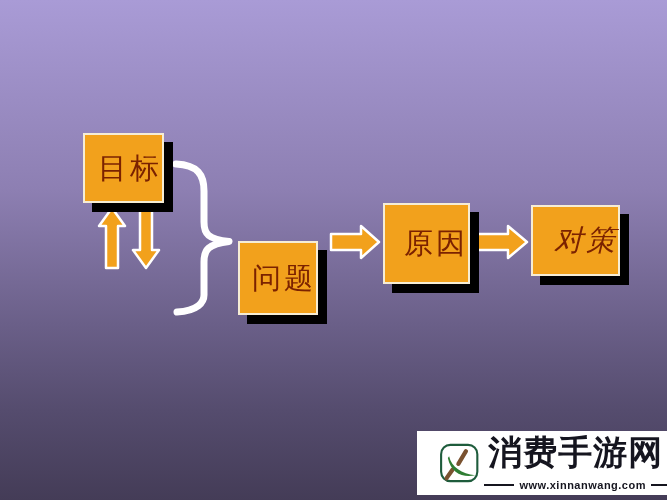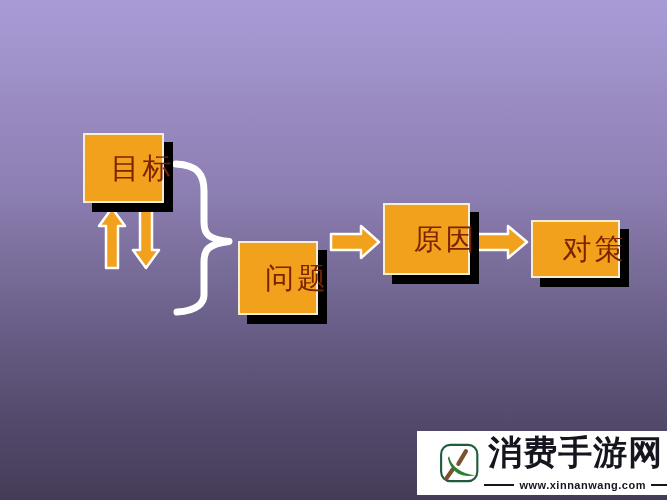--- a/index.html
+++ b/index.html
@@ -11,37 +11,37 @@
     background: linear-gradient(180deg, #A99BD6 0%, #8D7FB2 38%, #6A5F88 65%, #554C6E 82%, #443C57 100%);
     font-family: "Liberation Serif", "DejaVu Serif", serif;
   }
   .flow-box {
     position: absolute;
     background: #F2A11C;
     border: 2px solid #F6EDD5;
     box-shadow: 9px 9px 0 0 #000000;
     display: flex;
     align-items: center;
-    justify-content: center;
+    justify-content: flex-end;
     box-sizing: border-box;
     padding-left: 35px;
   }
   .flow-box .box-label {
     color: #7B2200;
     font-size: 29px;
     letter-spacing: 3px;
     text-indent: 3px;
     white-space: nowrap;
     line-height: 1;
   }
   .box-goal       { left: 83px;  top: 133px; width: 81px; height: 70px; }
   .box-current    { left: 83px;  top: 271px; width: 84px; height: 72px; }
   .box-problem    { left: 238px; top: 205px; width: 80px; height: 74px; margin-top: 36px; }
-  .box-cause      { left: 383px; top: 203px; width: 87px; height: 72px; }
-  .box-counter    { left: 531px; top: 220px; width: 89px; height: 58px; }
+  .box-cause      { left: 383px; top: 203px; width: 87px; height: 81px; }
+  .box-counter    { left: 531px; top: 205px; width: 89px; height: 71px; font-style: italic; }
   svg.connectors {
     position: absolute;
     left: 0; top: 0;
     width: 667px; height: 500px;
     pointer-events: none;
   }
   .watermark {
     position: absolute;
     left: 417px;
     top: 431px;

